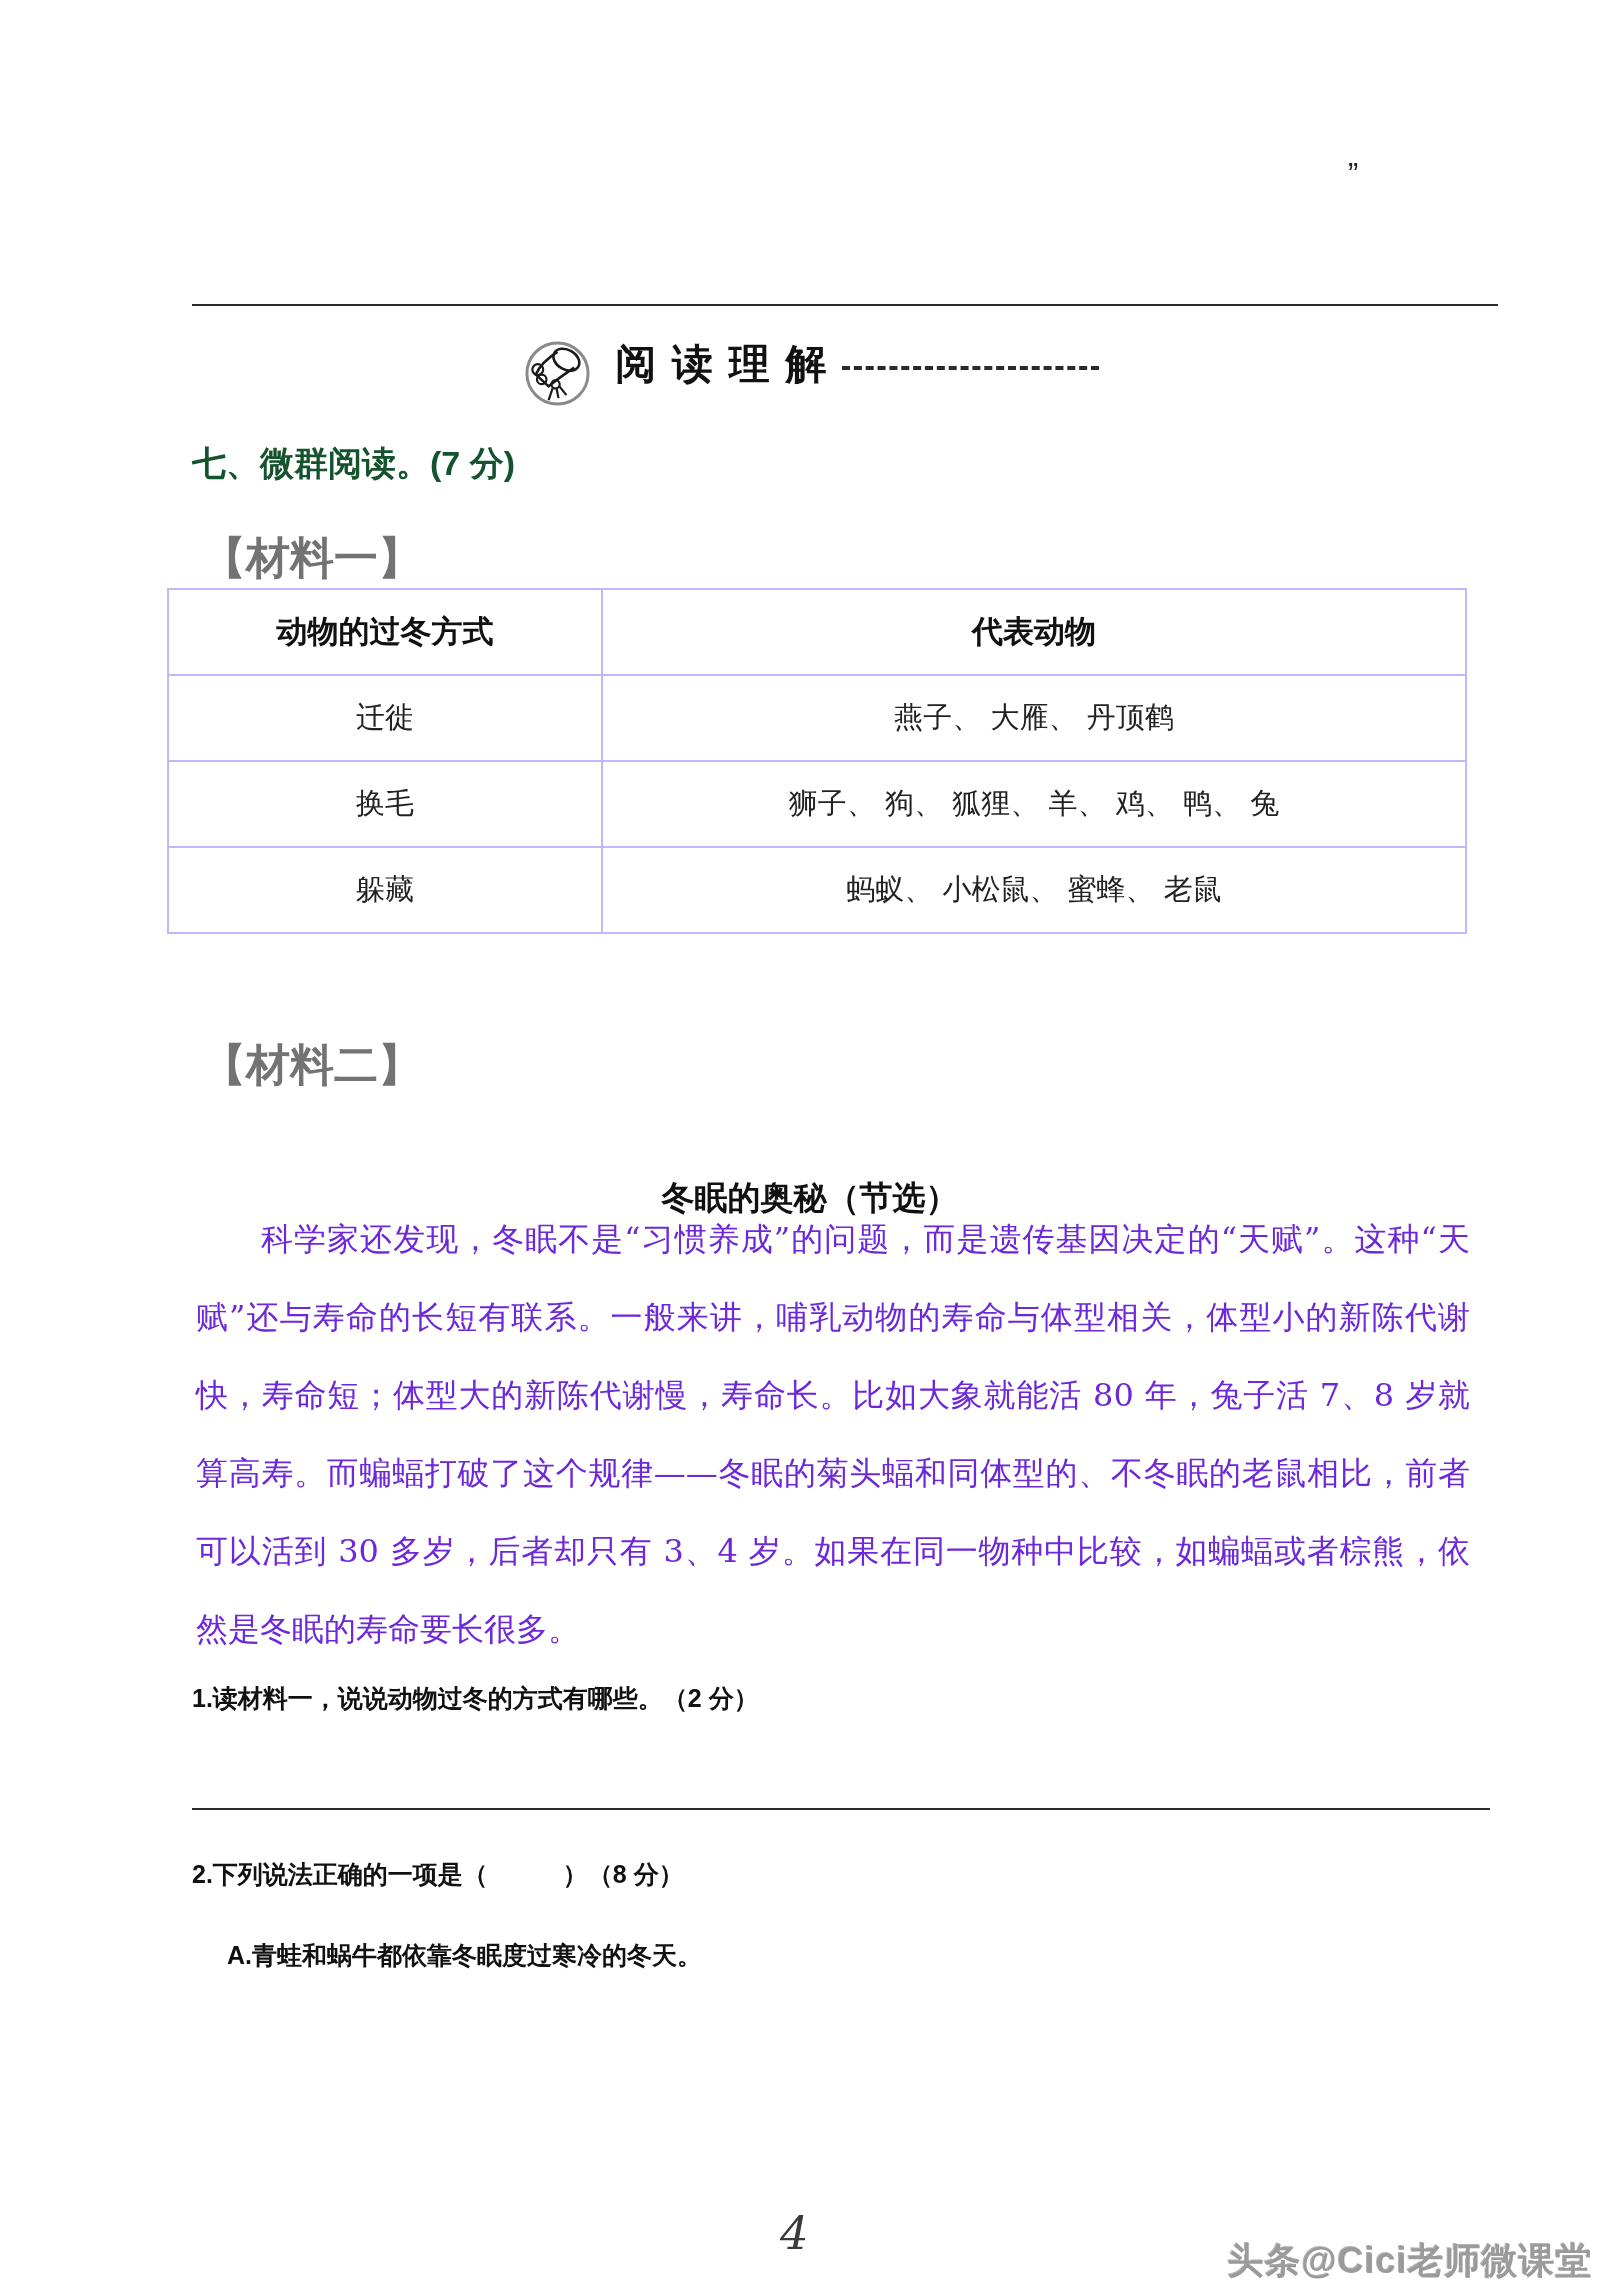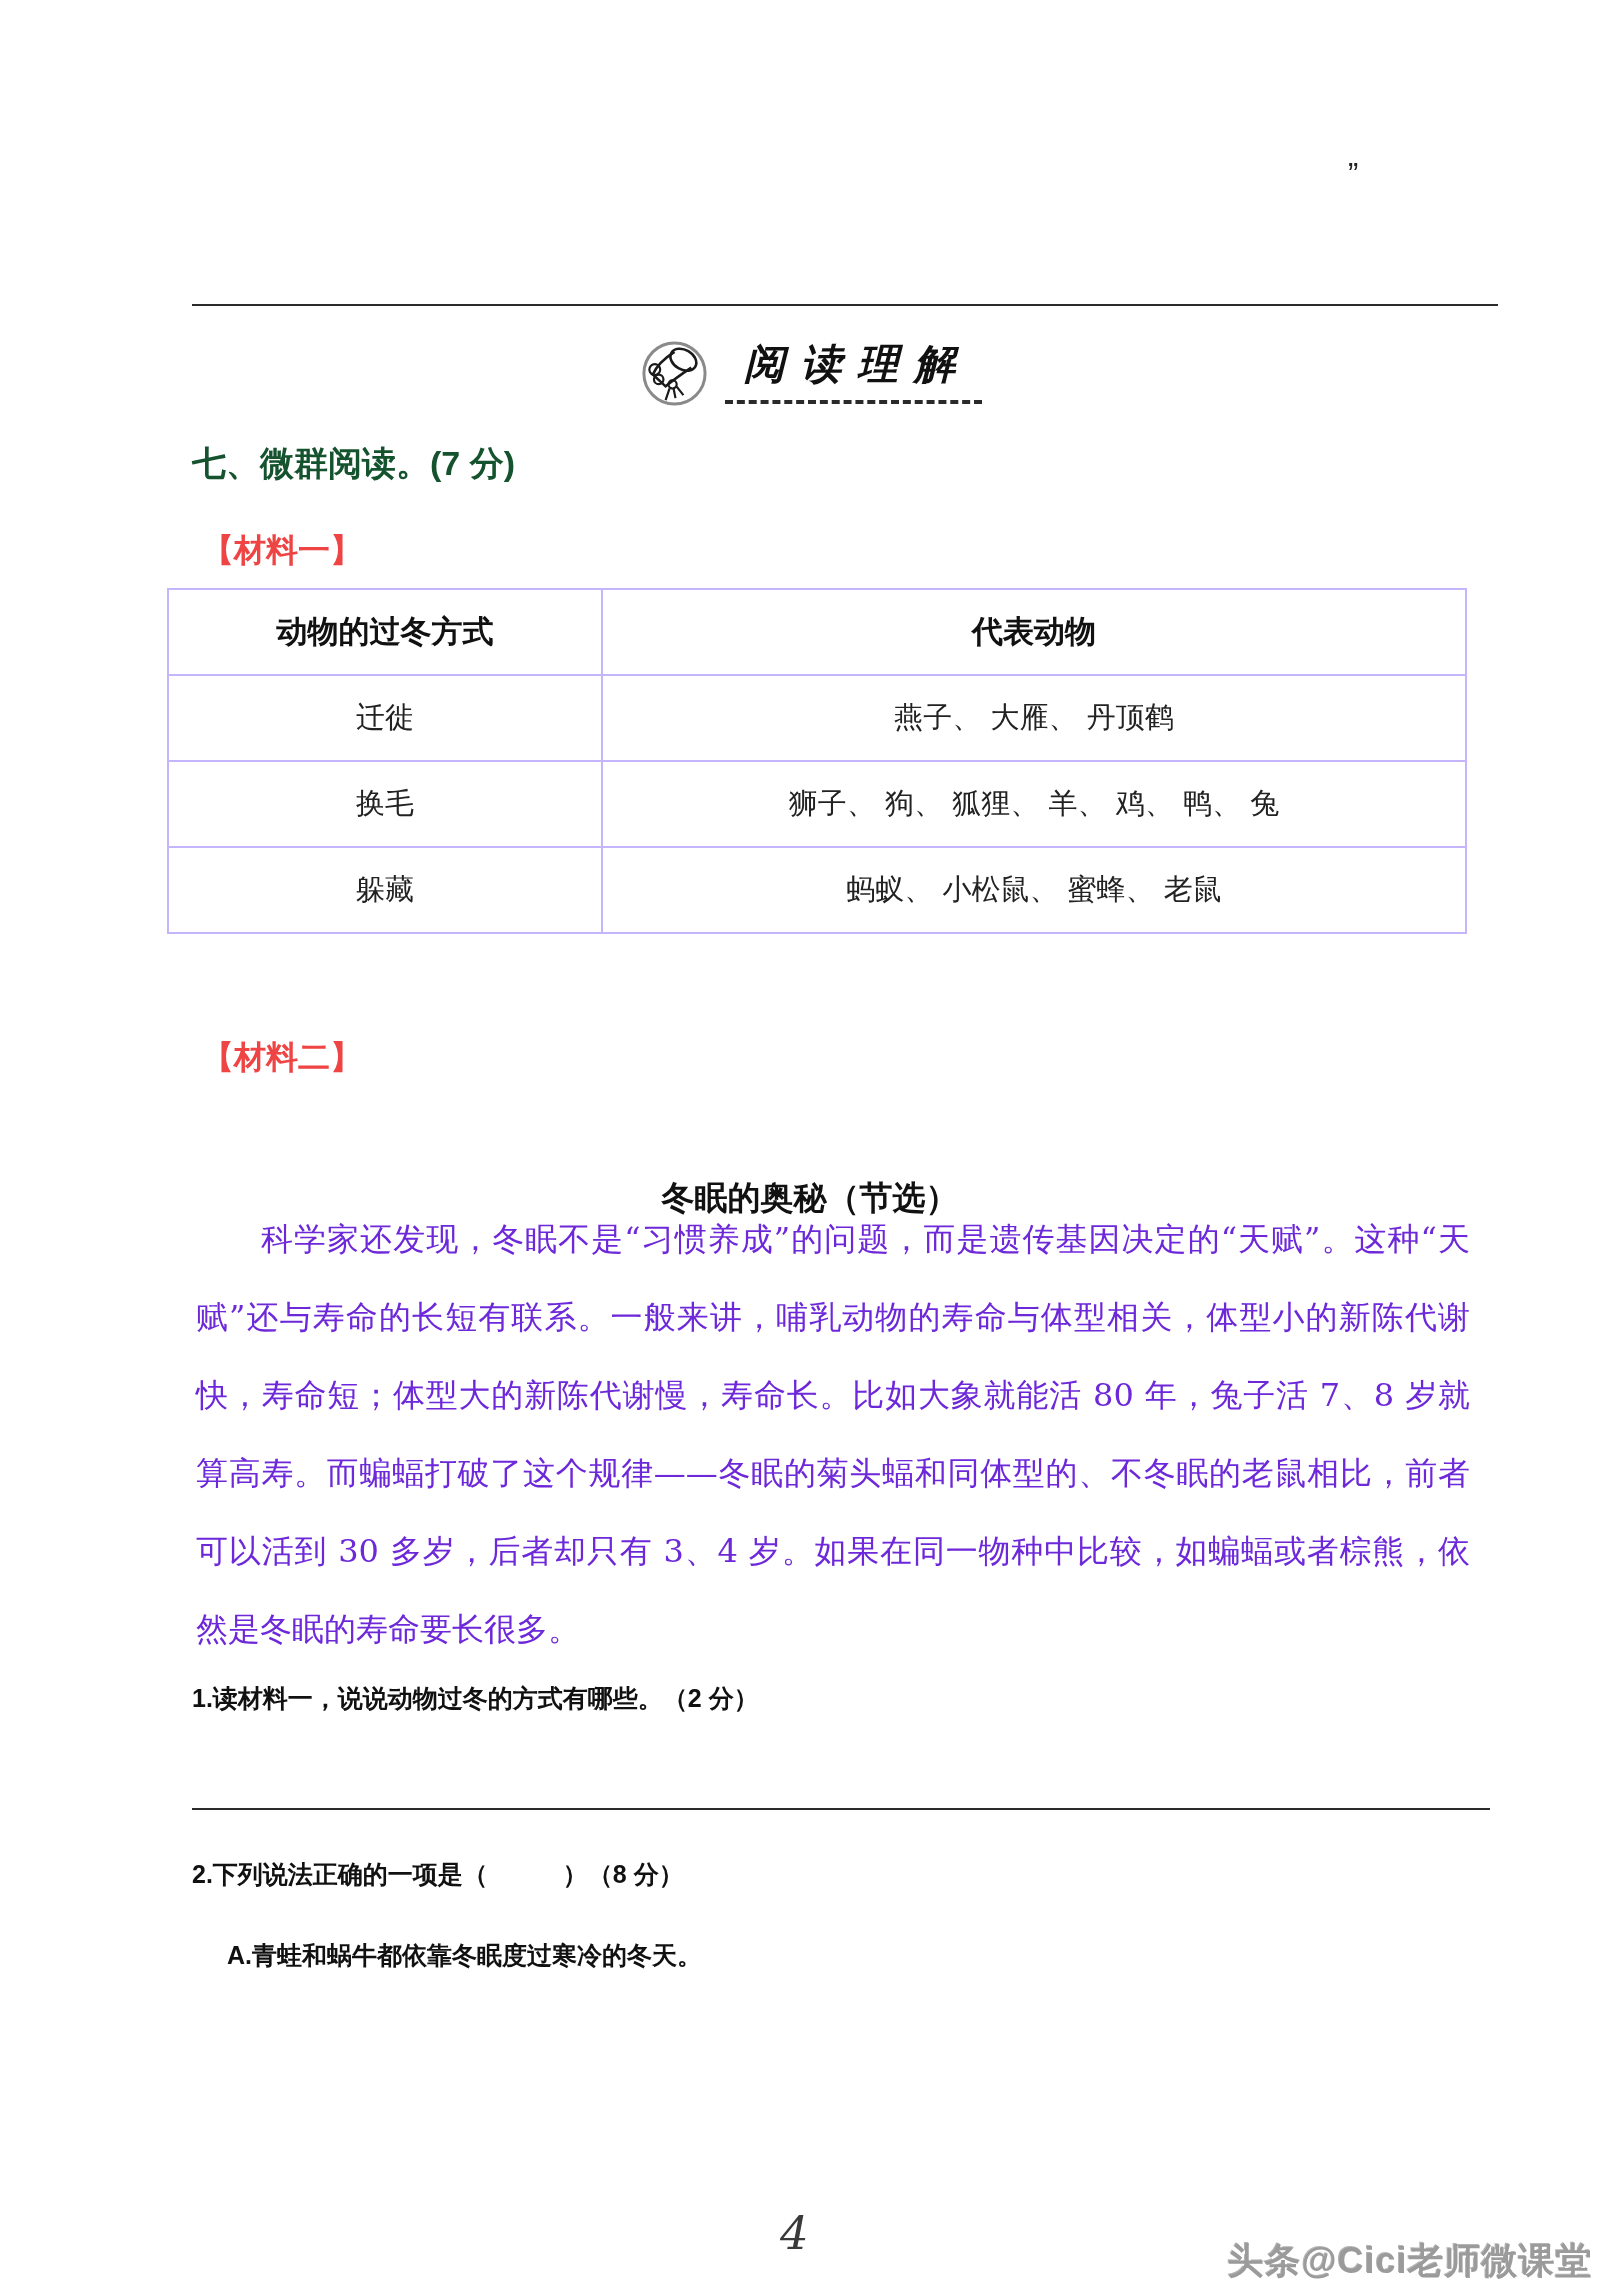--- a/index.html
+++ b/index.html
@@ -23,38 +23,38 @@
     position: absolute; top: 304px; left: 192px; width: 1306px;
     border-top: 2px solid #2b2b2b;
   }
 
   
   .section-header {
     position: absolute; top: 337px; left: 0; width: 100%;
     display: flex; justify-content: center; align-items: flex-start; gap: 13.7px;
   }
   .icon-wrap { width: 73px; height: 73px; flex: 0 0 auto; }
-  .title-col { display: flex; flex-direction: column; align-items: center; font-style: italic; }
+  .title-col { display: flex; align-items: center; }
   .section-title {
     font-family: "Liberation Sans", sans-serif; font-weight: bold;
     font-size: 41px; letter-spacing: 15.7px; color: #111; padding-left: 7.8px;
   }
   .section-title-underline {
     width: 257px; height: 0; margin-top: 7.8px;
     border-bottom: 4.9px dashed #2a2a2a;
   }
 
   .q7-heading {
     position: absolute; top: 441px; left: 192px;
     font-family: "Liberation Sans", sans-serif; font-weight: bold;
     font-size: 34px; color: #14532d;
   }
   .material-label {
     font-family: Liberation Sans, sans-serif; font-weight: bold;
-    font-size: 32px; color: #ef4444; position: absolute; left: 202px;
+    font-size: 44px; color: #737373; position: absolute; left: 202px;
   }
   .material-one-label { top: 529px; }
   .material-two-label { top: 1036px; }
 
   
   table.winter {
     position: absolute; top: 588px; left: 167px;
     width: 1300px; border-collapse: collapse; table-layout: fixed;
   }
   table.winter th, table.winter td {

